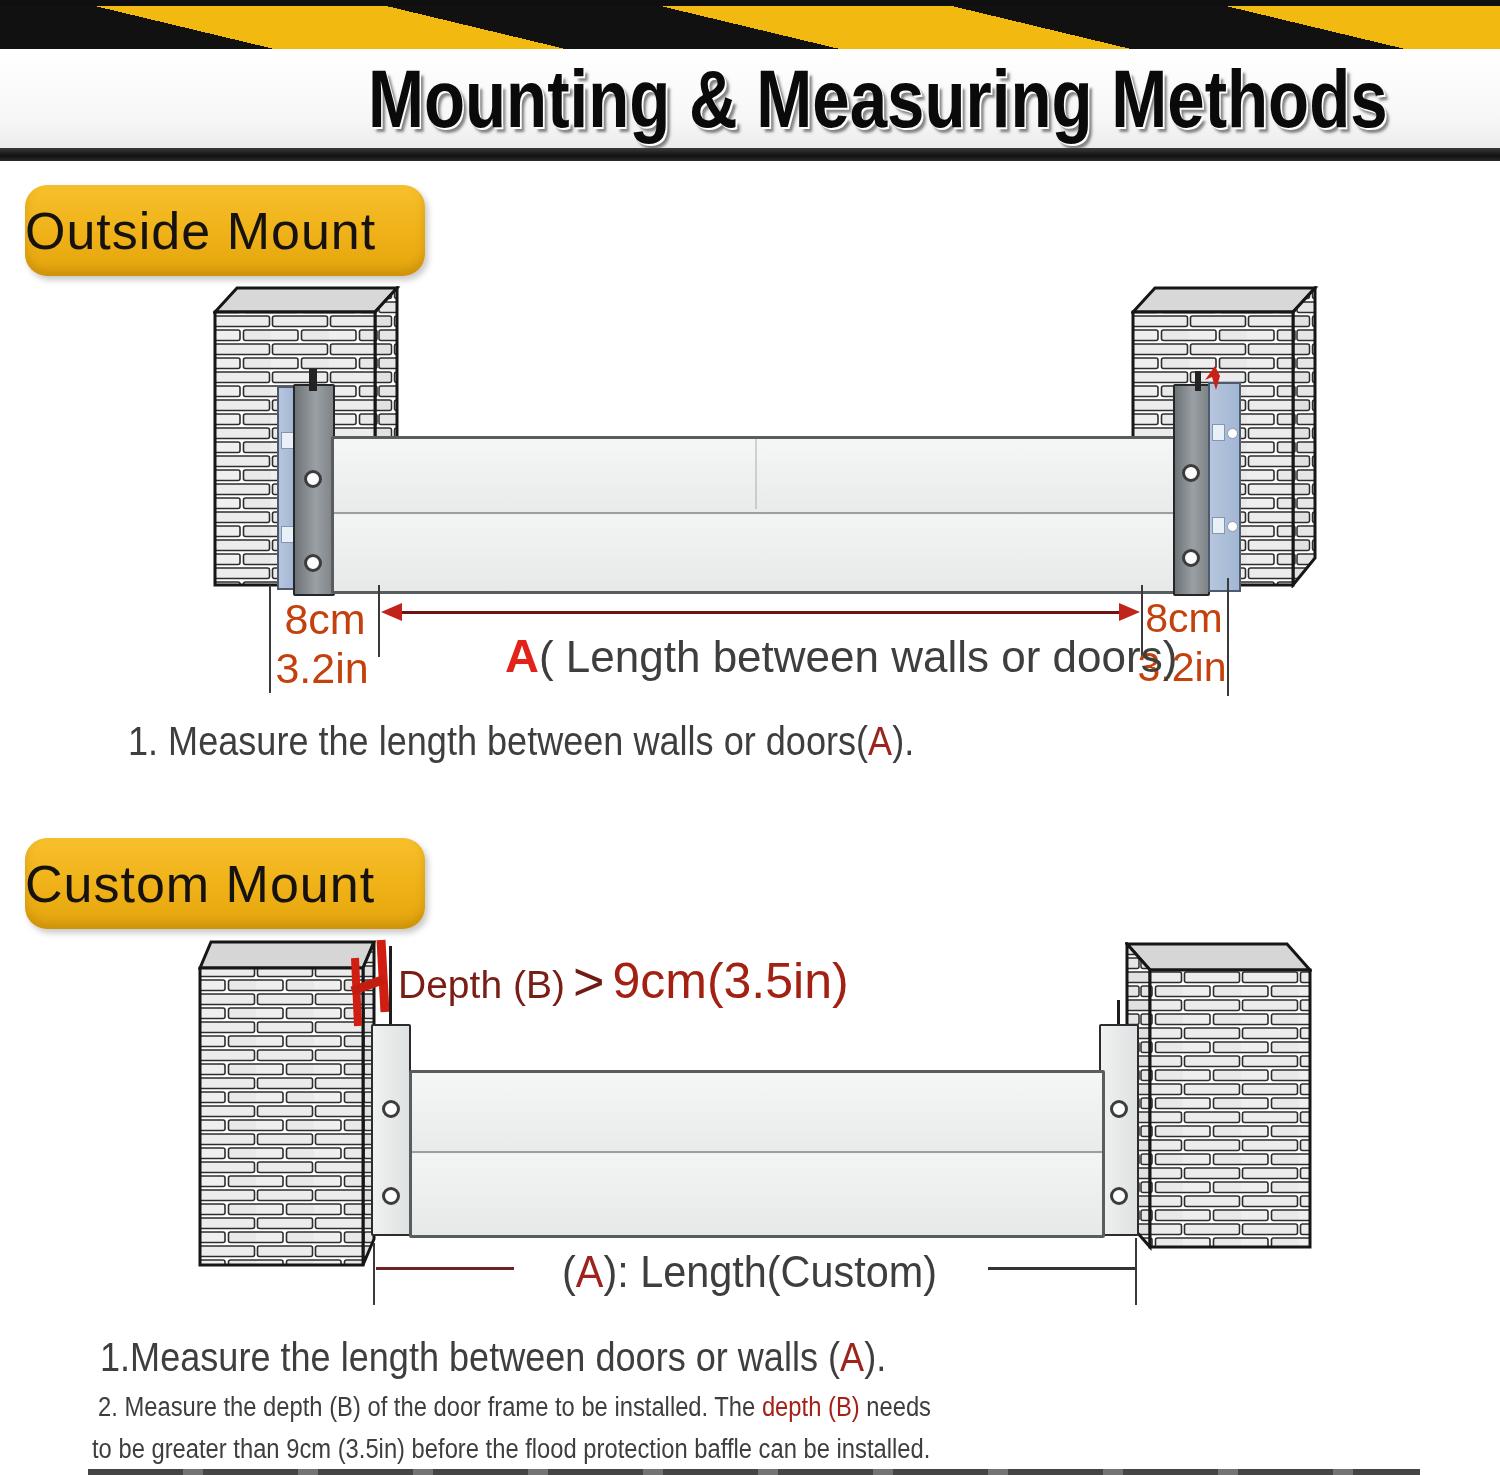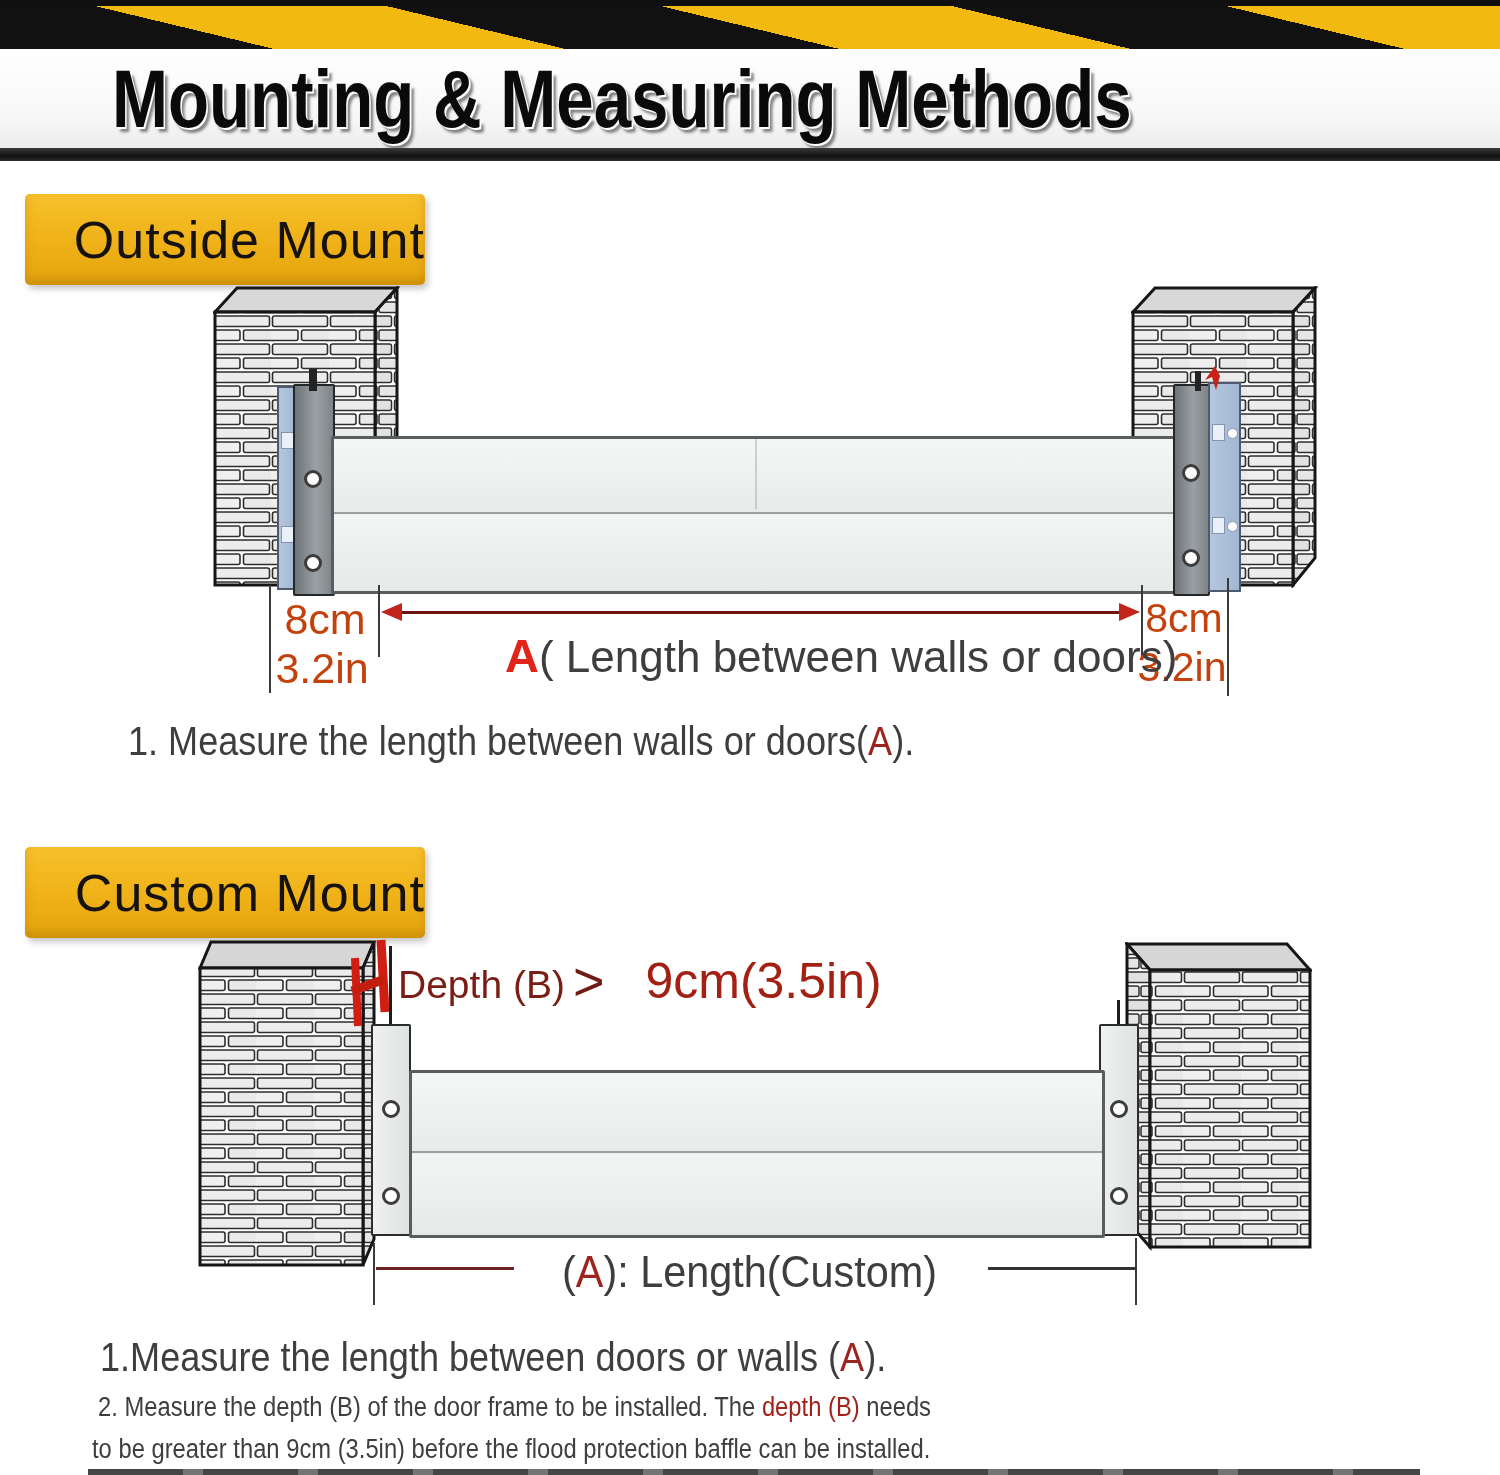--- a/index.html
+++ b/index.html
@@ -7,32 +7,32 @@
           font-family:"Liberation Sans","DejaVu Sans",sans-serif;color:#3e3e3e;}
   .abs{position:absolute;}
 
   
   .top-edge{left:0;top:0;width:1500px;height:6px;background:#101010;}
   .stripes{left:0;top:6px;width:1500px;height:43px;
            background:repeating-linear-gradient(13.5deg,#111111 0 64px,#f2ba10 64px 132px);
            box-shadow:0 3px 7px rgba(0,0,0,.35);}
   .title-band{left:0;top:49px;width:1500px;height:99px;
               background:linear-gradient(180deg,#ffffff 0%,#f7f7f7 70%,#ececec 100%);
-              display:flex;align-items:center;justify-content:flex-start;}
+              display:flex;align-items:center;justify-content:flex-end;}
   .title{font-size:82px;font-weight:700;color:#0a0a0a;white-space:nowrap;
          display:inline-block;transform:scaleX(.82);letter-spacing:0;
          text-shadow:2px 2px 0 #ffffff,5px 5px 3px rgba(110,110,110,.85);}
   .header-rule{left:0;top:148px;width:1500px;height:13px;
                background:linear-gradient(180deg,#3a3a3a,#111 60%,#2a2a2a);}
 
   
-  .badge{width:400px;height:91px;border-radius:5px;display:flex;align-items:center;justify-content:flex-end;
+  .badge{width:400px;height:91px;border-radius:22px;display:flex;align-items:center;justify-content:flex-start;
          background:linear-gradient(180deg,#f7c02c 0%,#efb117 55%,#e4a50d 100%);
          box-shadow:3px 4px 6px rgba(0,0,0,.22), inset 0 -6px 10px rgba(150,95,0,.30);
-         font-size:52px;color:#161210;letter-spacing:1px;white-space:nowrap;margin-top:9px;}
+         font-size:52px;color:#161210;letter-spacing:1px;white-space:nowrap;}
   .badge-outside{left:25px;top:185px;}
   .badge-inside{left:25px;top:838px;}
 
   
   svg{display:block;}
   .pillar polygon,.pillar rect{stroke:#161616;stroke-width:3;}
 
   
   .bluestrip{background:linear-gradient(90deg,#b6c6dd,#a2b7d4);border:2px solid #4e5a6e;}
   .channel-dark{background:linear-gradient(90deg,#6e7377,#9aa0a5 55%,#7e8387);border:2px solid #242628;border-radius:2px;}
@@ -67,21 +67,21 @@
   .a-label .rest{font-size:44px;color:#3e3e3e;}
   .step{white-space:nowrap;}
   .cond{display:inline-block;transform:scaleX(.88);transform-origin:0 50%;white-space:nowrap;}
   .mid-step{font-size:41px;color:#3e3e3e;}
   .bot-step{font-size:27px;color:#3e3e3e;}
   .accent-red{color:#a32119;}
   .accent-maroon{color:#9c241d;}
   .depth-label{display:flex;align-items:baseline;white-space:nowrap;}
   .depth-name{font-size:39px;color:#7a1d15;}
   .depth-gt{font-size:54px;color:#6f1c15;margin:0 8px;position:relative;top:2px;}
-  .depth-value{font-size:50px;color:#a32113;margin-left:33px;}
+  .depth-value{font-size:50px;color:#a32113;}
   .inside-dim-label{white-space:nowrap;font-size:45px;color:#3e3e3e;
                     display:inline-block;transform:scaleX(.92);transform-origin:0 50%;}
   .bottom-strip{left:88px;top:1469px;width:1332px;height:6px;
                 background:repeating-linear-gradient(90deg,#454545 0 95px,#747474 95px 115px);}
 </style>
 </head>
 <body>
 
 <div class="canvas">
 

